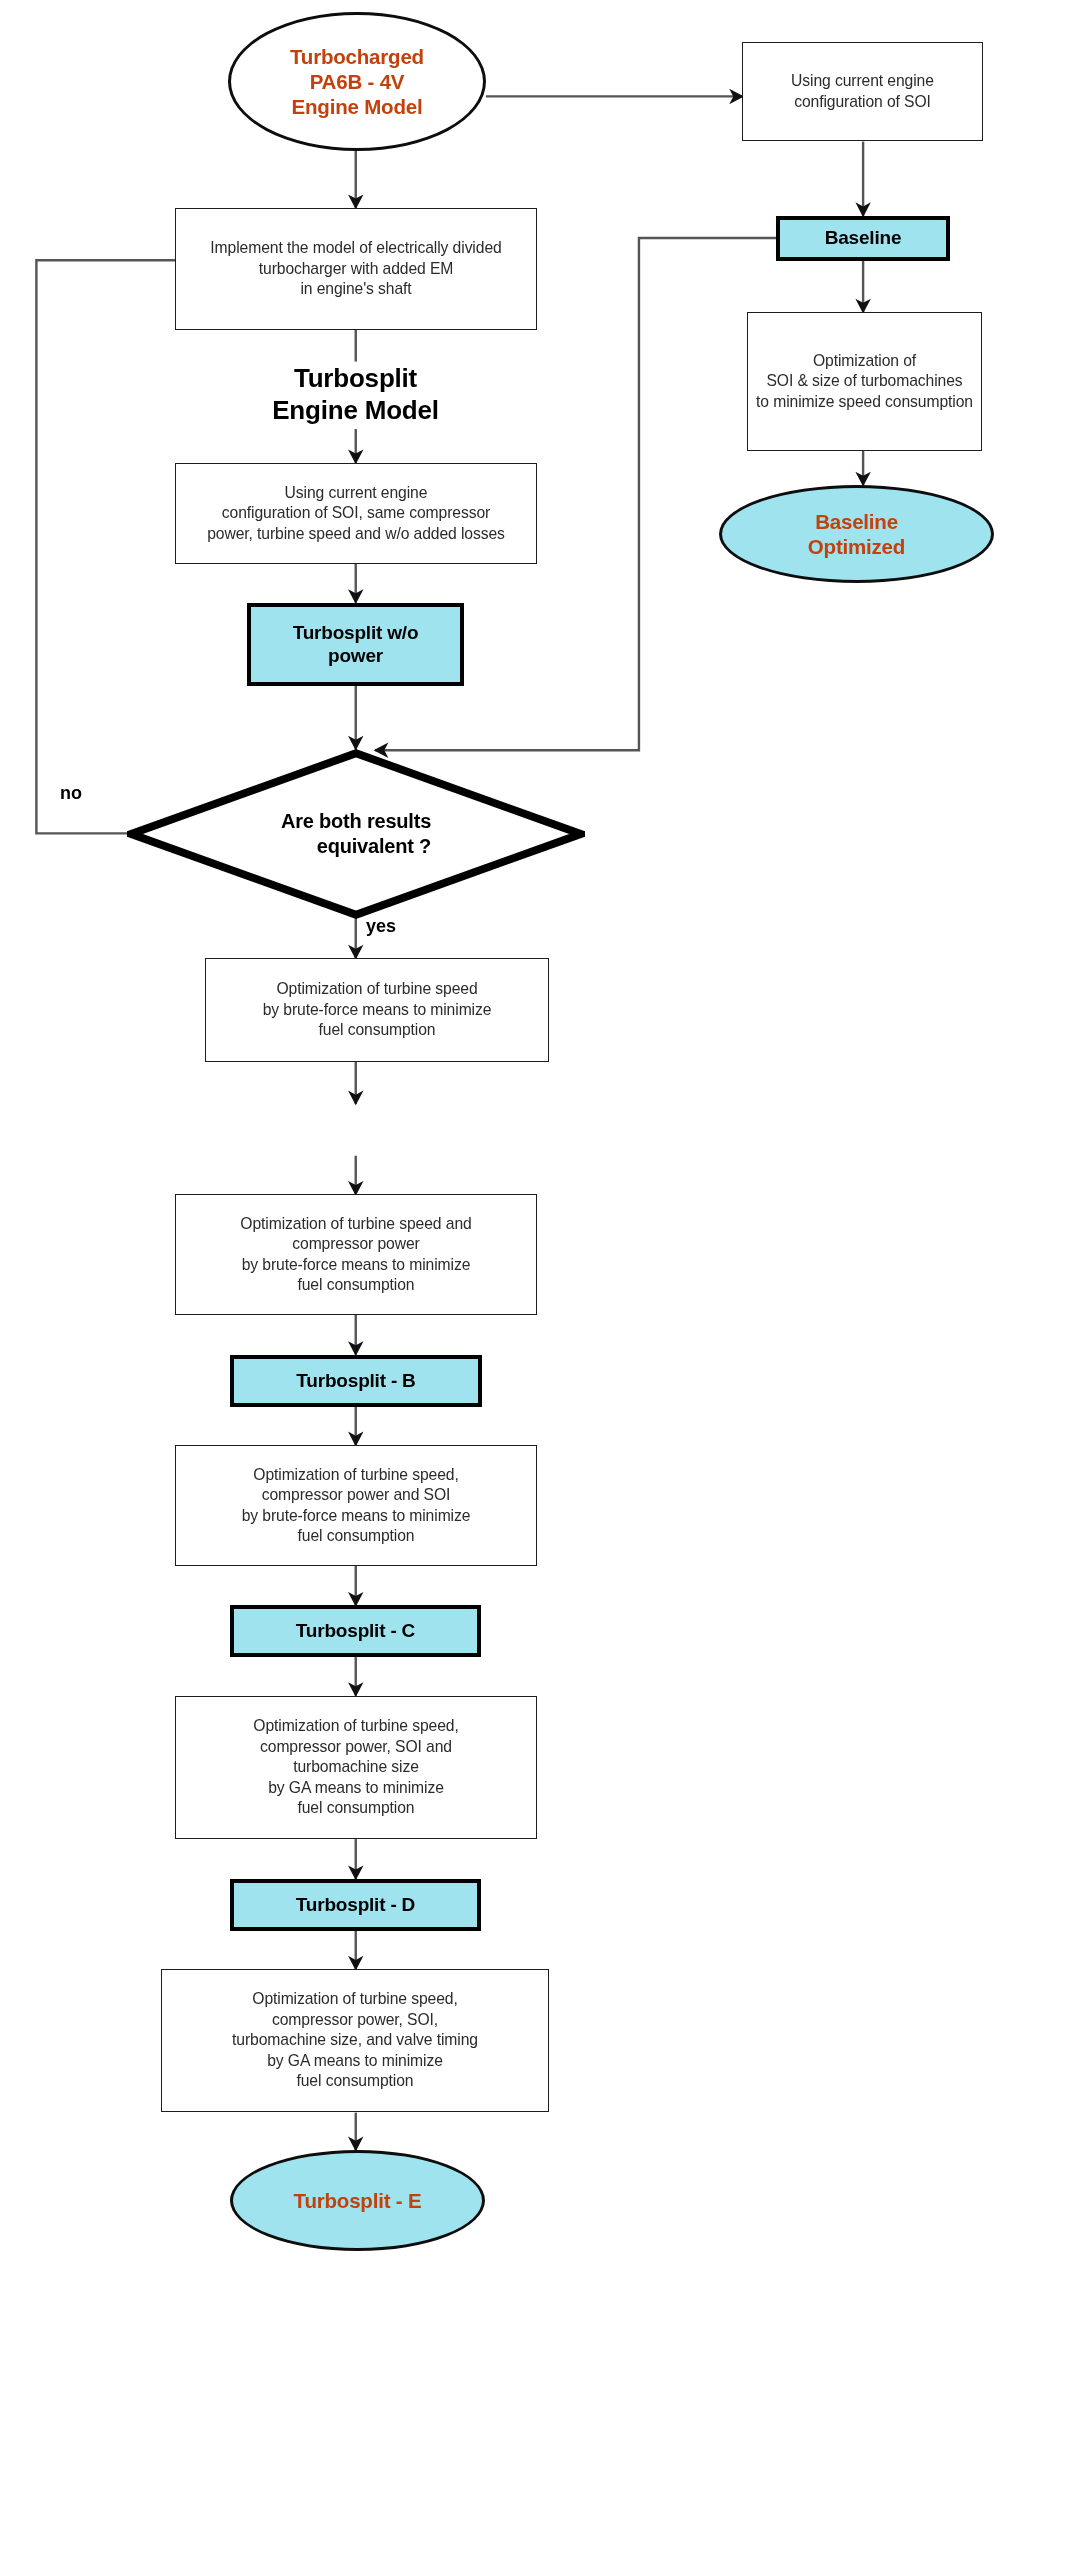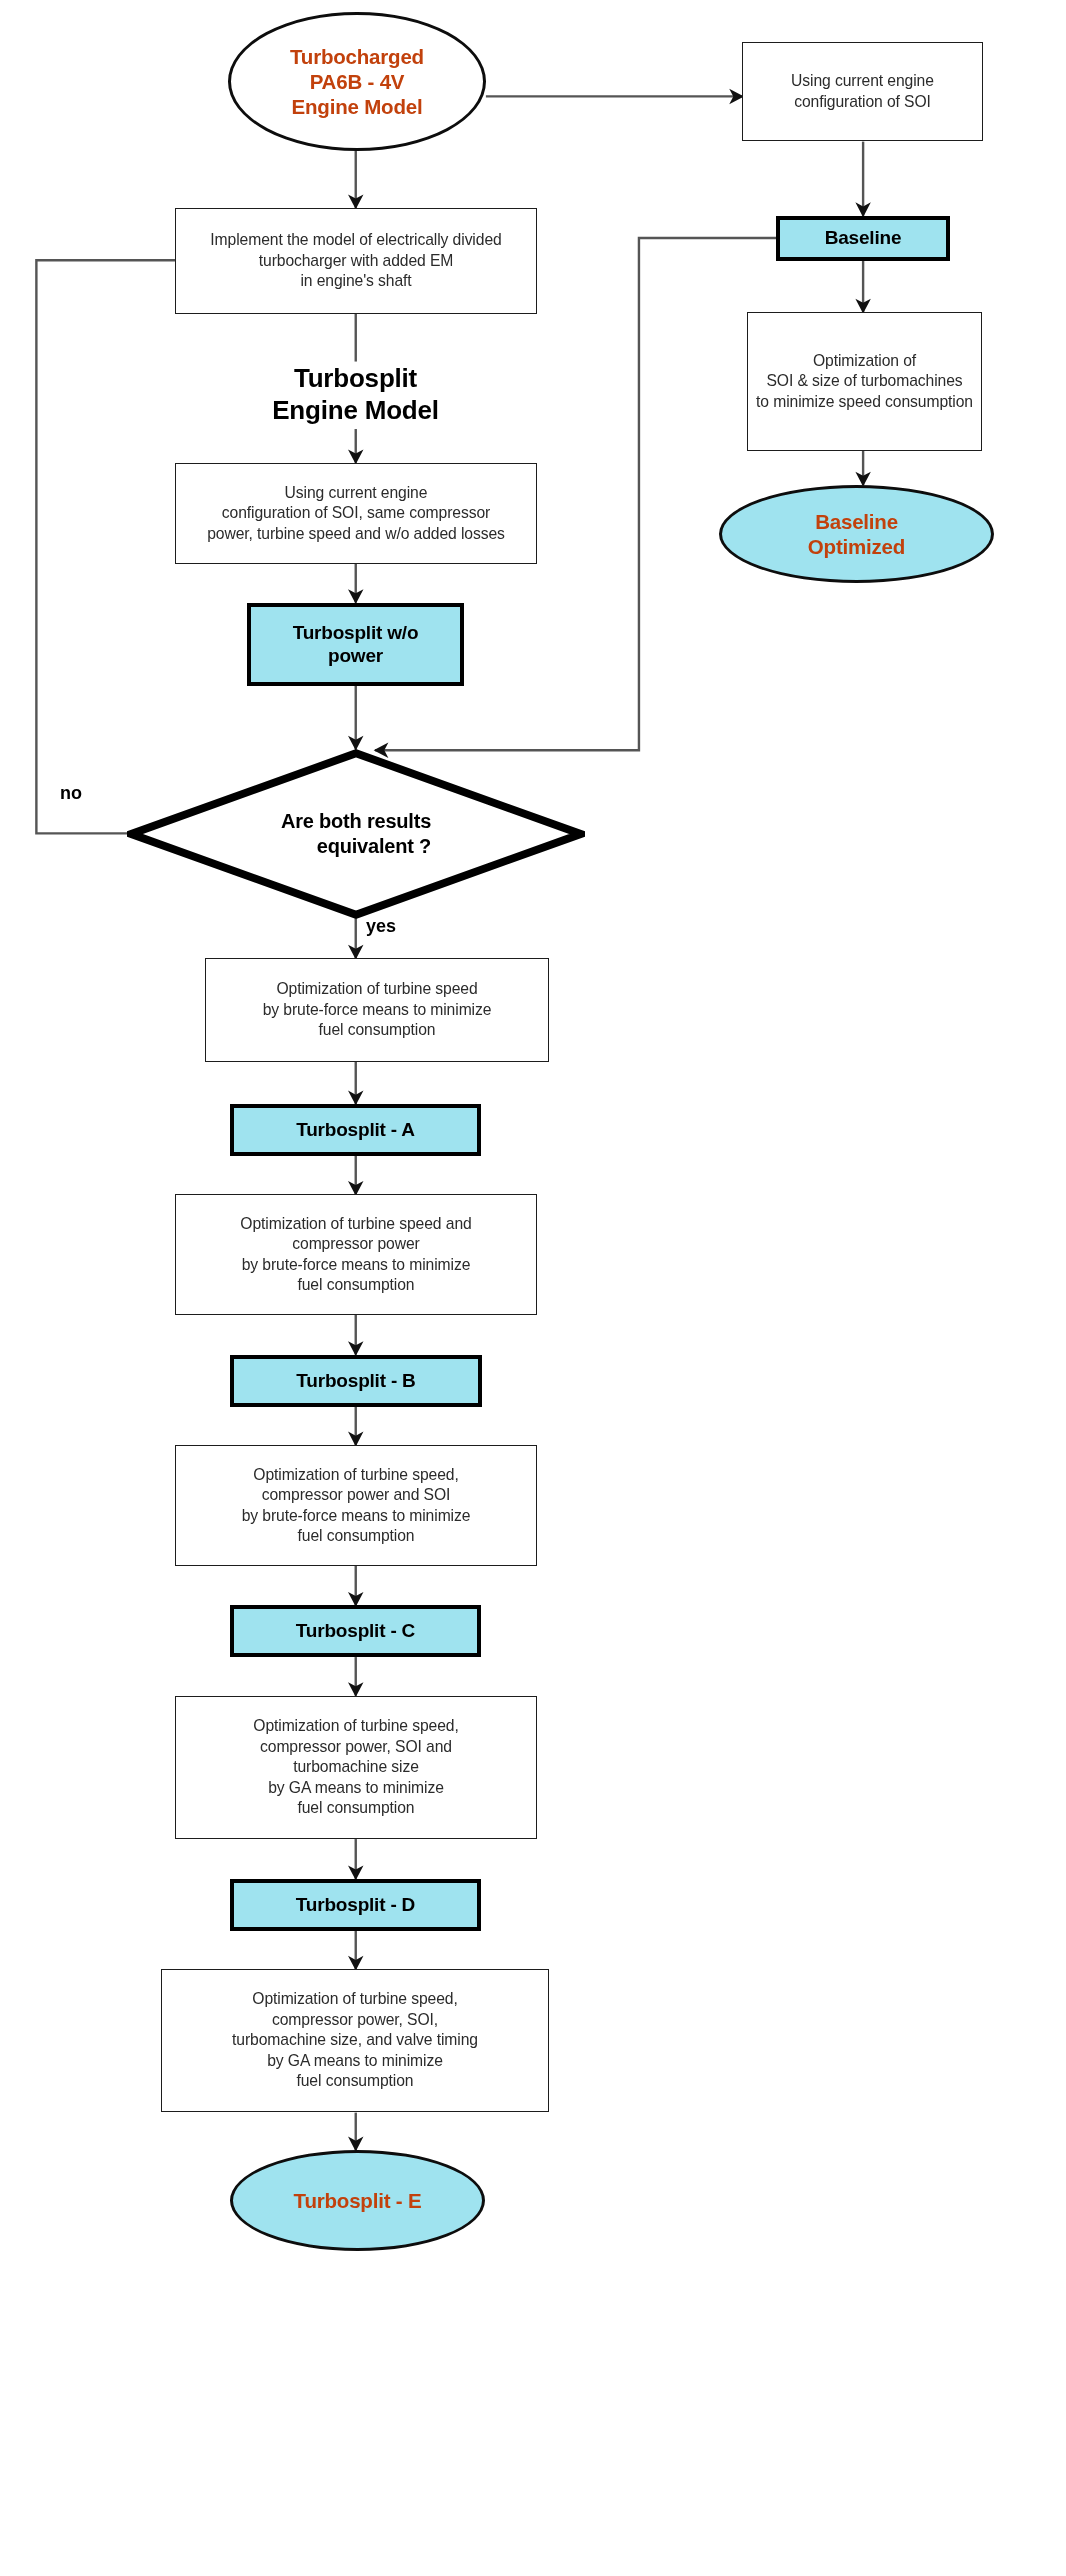--- a/index.html
+++ b/index.html
@@ -202,21 +202,21 @@
     </div>
   </div>
 
   <div class="node term cyan" style="left:719px; top:485px; width:275px; height:98px;">
     <div>
       <span class="ln">Baseline</span>
       <span class="ln">Optimized</span>
     </div>
   </div>
 
-  <div class="node proc" style="left:175px; top:208px; width:362px; height:106px;">
+  <div class="node proc" style="left:175px; top:208px; width:362px; height:122px;">
     <div>
       <span class="ln">Implement the model of electrically divided</span>
       <span class="ln">turbocharger with added EM</span>
       <span class="ln">in engine's shaft</span>
     </div>
   </div>
 
   <div class="node caption" style="left:199px; top:360px; width:313px; height:70px;">
     <div>
       <span class="ln">Turbosplit</span>
@@ -255,25 +255,20 @@
   <div class="edge-label" style="left:366px; top:916px;">yes</div>
 
   <div class="node proc" style="left:205px; top:958px; width:344px; height:104px;">
     <div>
       <span class="ln">Optimization of turbine speed</span>
       <span class="ln">by brute-force means to minimize</span>
       <span class="ln">fuel consumption</span>
     </div>
   </div>
 
-  <div class="node result" style="left:230px; top:1104px; width:251px; height:52px;">
-    <div>
-      <span class="ln">Turbosplit - A</span>
-    </div>
-  </div>
 
   <div class="node proc" style="left:175px; top:1194px; width:362px; height:121px;">
     <div>
       <span class="ln">Optimization of turbine speed and</span>
       <span class="ln">compressor power</span>
       <span class="ln">by brute-force means to minimize</span>
       <span class="ln">fuel consumption</span>
     </div>
   </div>
 

